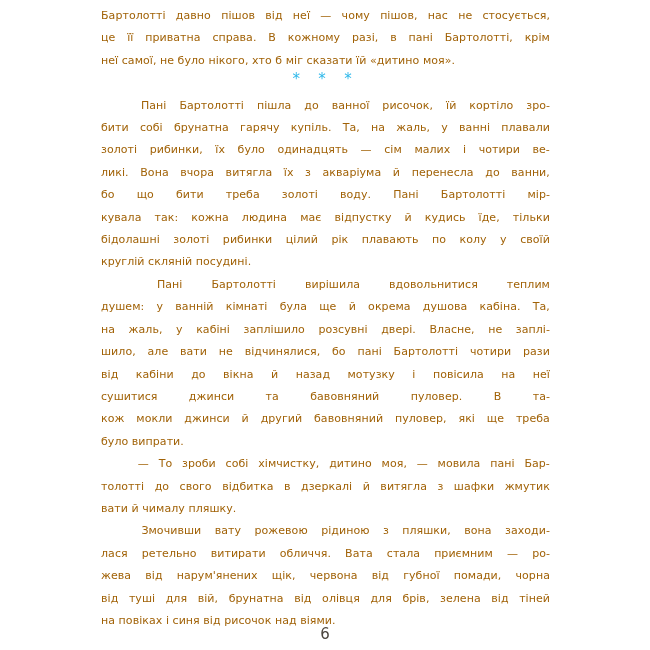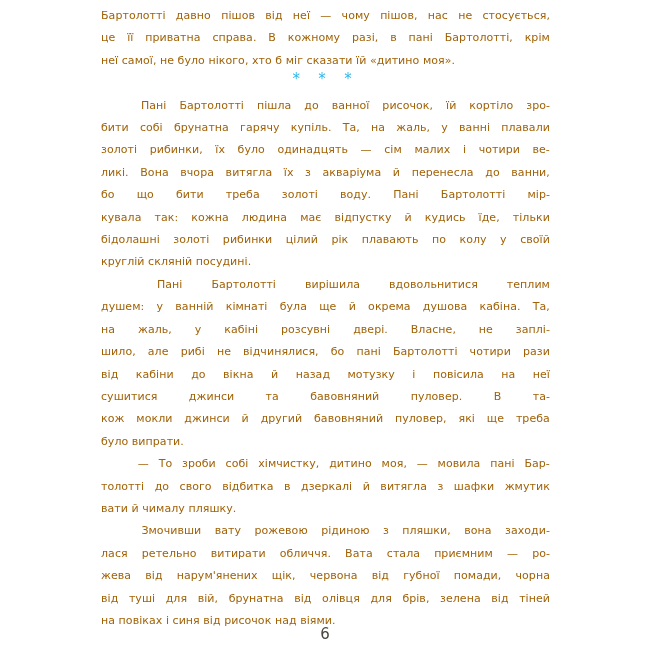--- a/index.html
+++ b/index.html
@@ -117,22 +117,22 @@
           <div class="line just"><span>золоті</span><span>рибинки,</span><span>їх</span><span>було</span><span>одинадцять</span><span>—</span><span>сім</span><span>малих</span><span>і</span><span>чотири</span><span>ве-</span></div>
           <div class="line just"><span>ликі.</span><span>Вона</span><span>вчора</span><span>витягла</span><span>їх</span><span>з</span><span>акваріума</span><span>й</span><span>перенесла</span><span>до</span><span>ванни,</span></div>
           <div class="line just"><span>бо</span><span>що</span><span>бити</span><span>треба</span><span>золоті</span><span>воду.</span><span>Пані</span><span>Бартолотті</span><span>мір-</span></div>
           <div class="line just"><span>кувала</span><span>так:</span><span>кожна</span><span>людина</span><span>має</span><span>відпустку</span><span>й</span><span>кудись</span><span>їде,</span><span>тільки</span></div>
           <div class="line just"><span>бідолашні</span><span>золоті</span><span>рибинки</span><span>цілий</span><span>рік</span><span>плавають</span><span>по</span><span>колу</span><span>у</span><span>своїй</span></div>
           <div class="line last"><span>круглій скляній посудині.</span></div>
         </div>
         <div class="para">
           <div class="line just"><span class="indent"></span><span>Пані</span><span>Бартолотті</span><span>вирішила</span><span>вдовольнитися</span><span>теплим</span></div>
           <div class="line just"><span>душем:</span><span>у</span><span>ванній</span><span>кімнаті</span><span>була</span><span>ще</span><span>й</span><span>окрема</span><span>душова</span><span>кабіна.</span><span>Та,</span></div>
-          <div class="line just"><span>на</span><span>жаль,</span><span>у</span><span>кабіні</span><span>розсувні</span><span>двері.</span><span>Власне,</span><span>не</span><span>заплі-</span></div>
-          <div class="line just"><span>шило,</span><span>але</span><span>рибі</span><span>не</span><span>відчинялися,</span><span>бо</span><span>пані</span><span>Бартолотті</span><span>чотири</span><span>рази</span></div>
+          <div class="line just"><span>на</span><span>жаль,</span><span>у</span><span>кабіні</span><span>заплішило</span><span>розсувні</span><span>двері.</span><span>Власне,</span><span>не</span><span>заплі-</span></div>
+          <div class="line just"><span>шило,</span><span>але</span><span>вати</span><span>не</span><span>відчинялися,</span><span>бо</span><span>пані</span><span>Бартолотті</span><span>чотири</span><span>рази</span></div>
           <div class="line just"><span>від</span><span>кабіни</span><span>до</span><span>вікна</span><span>й</span><span>назад</span><span>мотузку</span><span>і</span><span>повісила</span><span>на</span><span>неї</span></div>
           <div class="line just"><span>сушитися</span><span>джинси</span><span>та</span><span>бавовняний</span><span>пуловер.</span><span>В</span><span>та-</span></div>
           <div class="line just"><span>кож</span><span>мокли</span><span>джинси</span><span>й</span><span>другий</span><span>бавовняний</span><span>пуловер,</span><span>які</span><span>ще</span><span>треба</span></div>
           <div class="line last"><span>було випрати.</span></div>
         </div>
         <div class="para">
           <div class="line just"><span class="indent"></span><span>—</span><span>То</span><span>зроби</span><span>собі</span><span>хімчистку,</span><span>дитино</span><span>моя,</span><span>—</span><span>мовила</span><span>пані</span><span>Бар-</span></div>
           <div class="line just"><span>толотті</span><span>до</span><span>свого</span><span>відбитка</span><span>в</span><span>дзеркалі</span><span>й</span><span>витягла</span><span>з</span><span>шафки</span><span>жмутик</span></div>
           <div class="line last"><span>вати й чималу пляшку.</span></div>
         </div>

